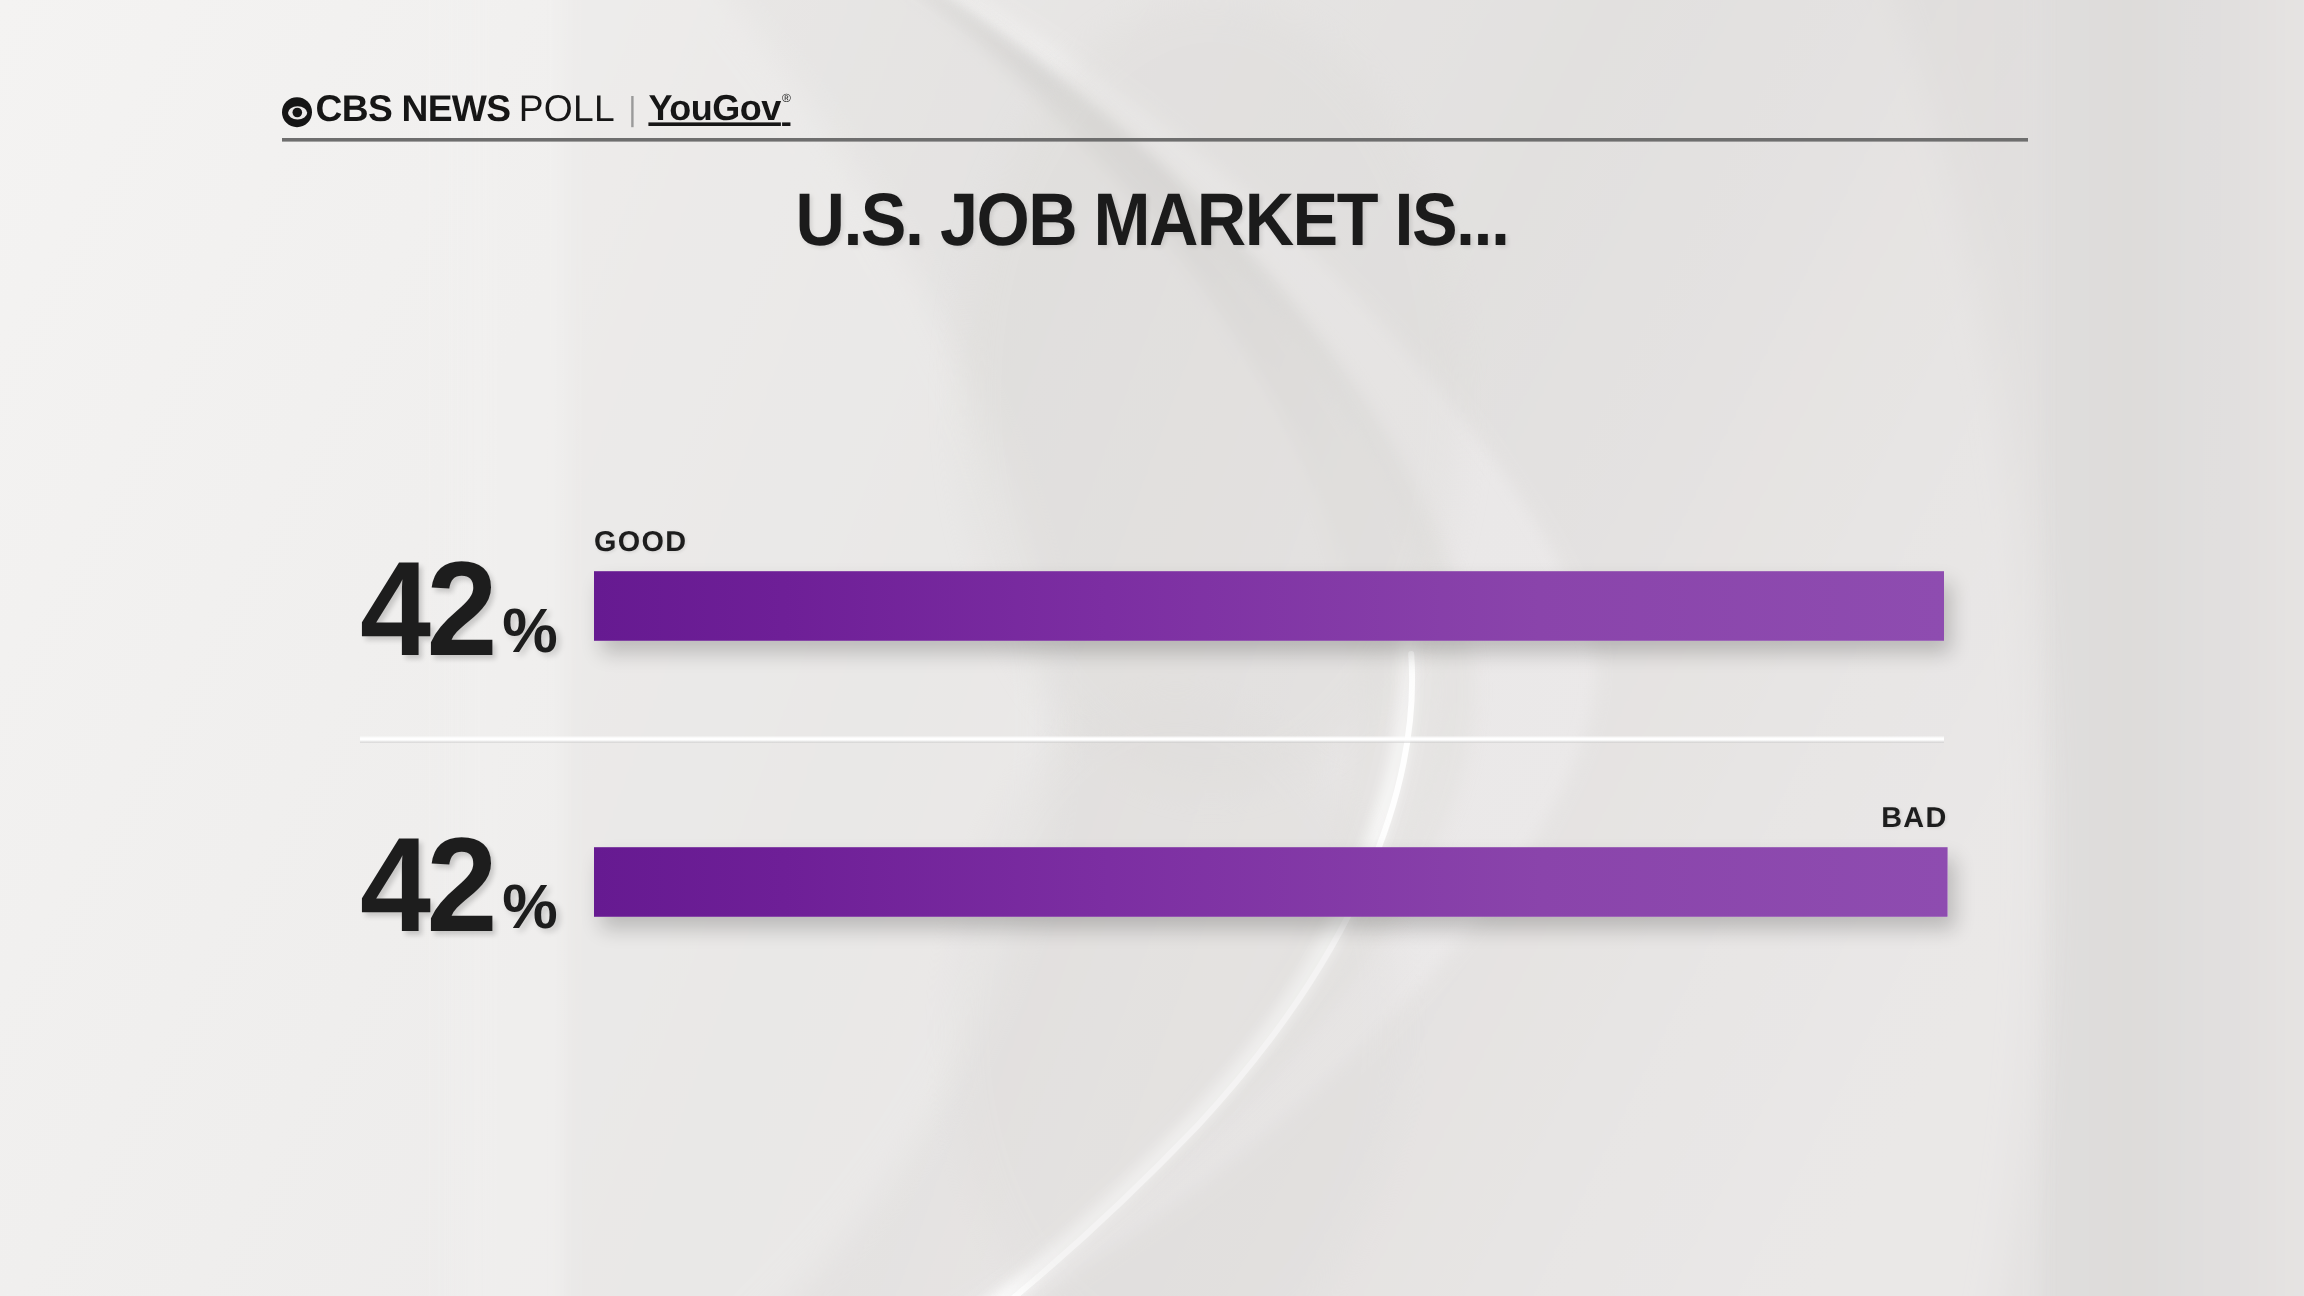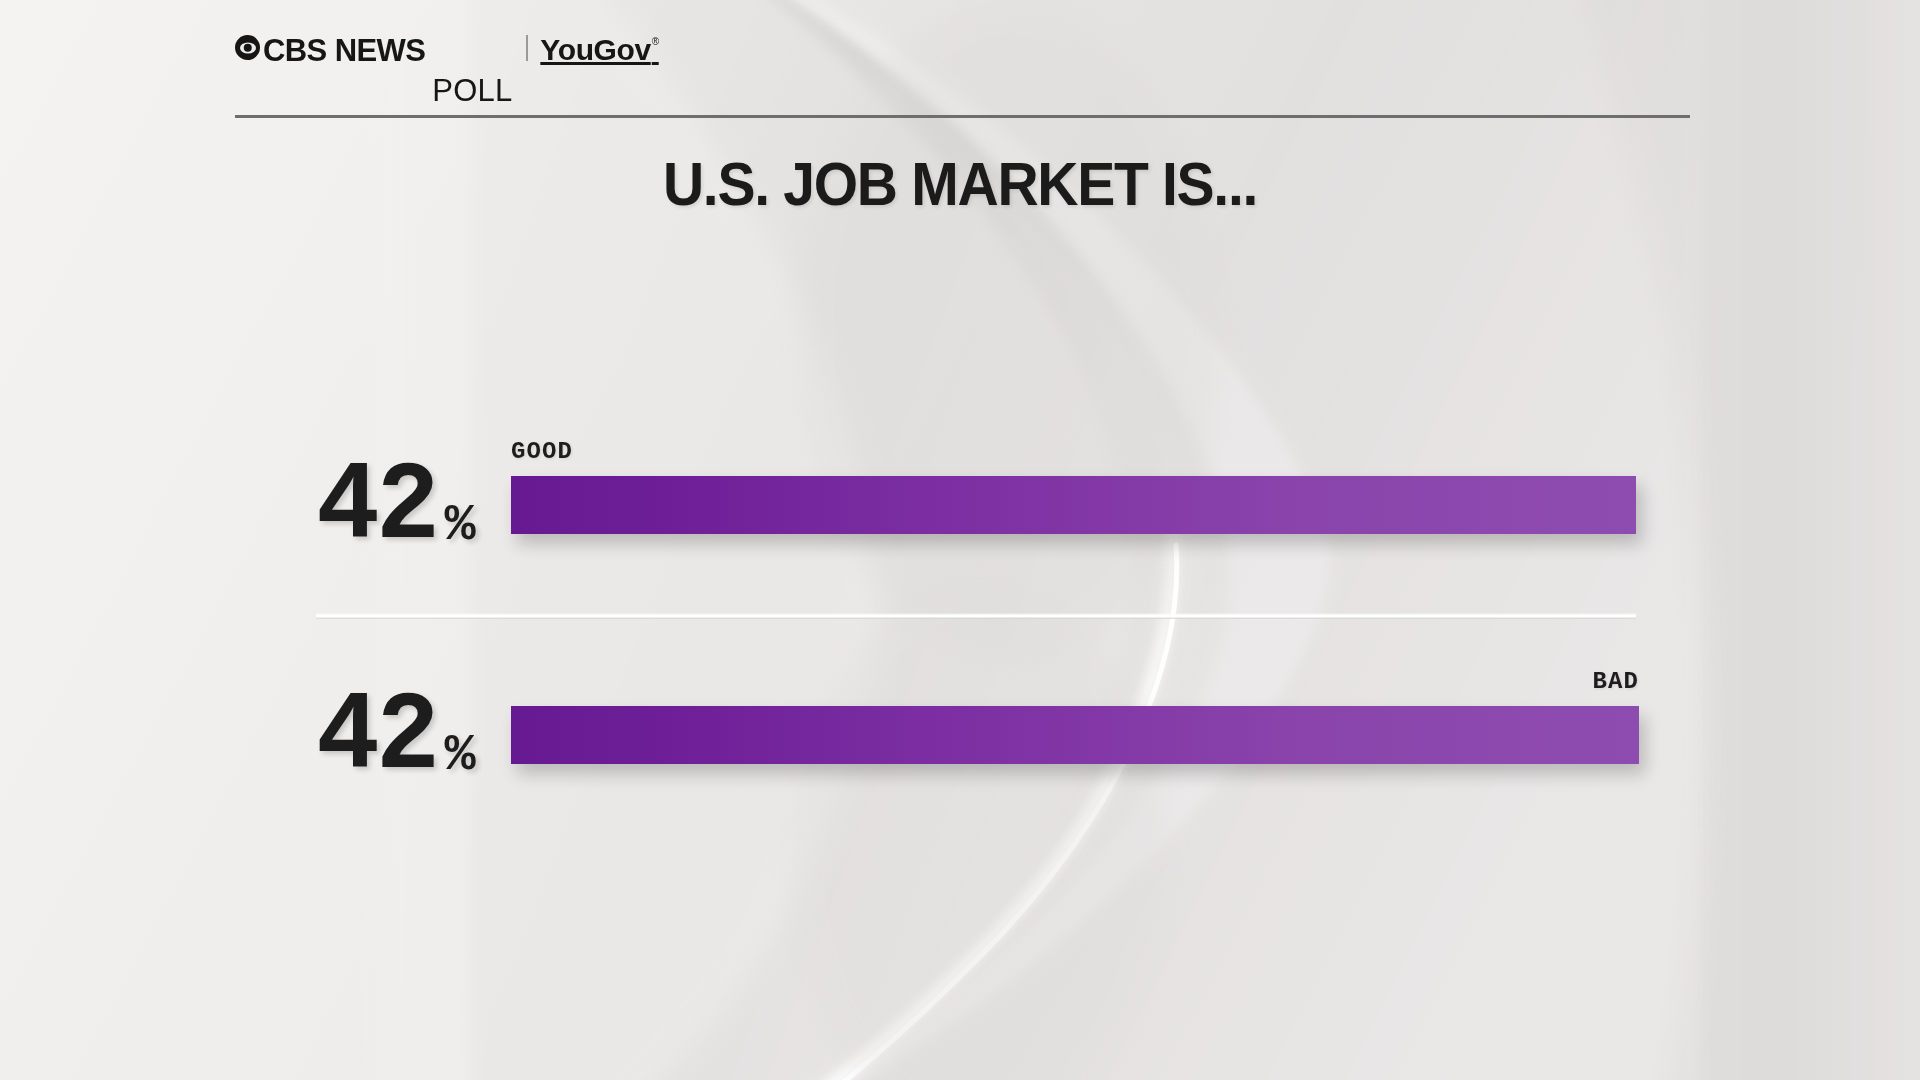--- a/index.html
+++ b/index.html
@@ -23,21 +23,21 @@
   .bg-art svg { display:block; width:1920px; height:1080px; }
 
   
   .header {
     position:absolute;
     left:235px; top:46px;
     width:1455px; height:72px;
   }
   .logo-row {
     position:absolute; left:0; bottom:12px;
-    display:flex; align-items:flex-start; gap:0;
+    display:flex; align-items:flex-end; gap:0;
     white-space:nowrap;
   }
   .cbs-eye {
     display:inline-block;
     width:25px; height:25px;
     border-radius:50%;
     background:#151515;
     position:relative;
     margin-right:3px;
     flex:0 0 auto;
@@ -131,21 +131,21 @@
     letter-spacing:-1.4px;
     color:#1b1b1b;
     transform:scaleX(0.92);
     transform-origin:center top;
     text-shadow:2px 2px 4px rgba(0,0,0,0.10);
   }
 
   
   .rows {
     position:absolute;
-    left:16px; top:0; width:1792px; height:1080px;font-family:Liberation Mono, monospace;
+    left:0; top:0; width:1792px; height:1080px;
   }
   .row { position:absolute; left:0; width:1920px; }
   .row-good { top:440px; }
   .row-bad  { top:670px; }
 
   .pct {
     position:absolute;
     left:300px;
     bottom:0;
     display:flex;

